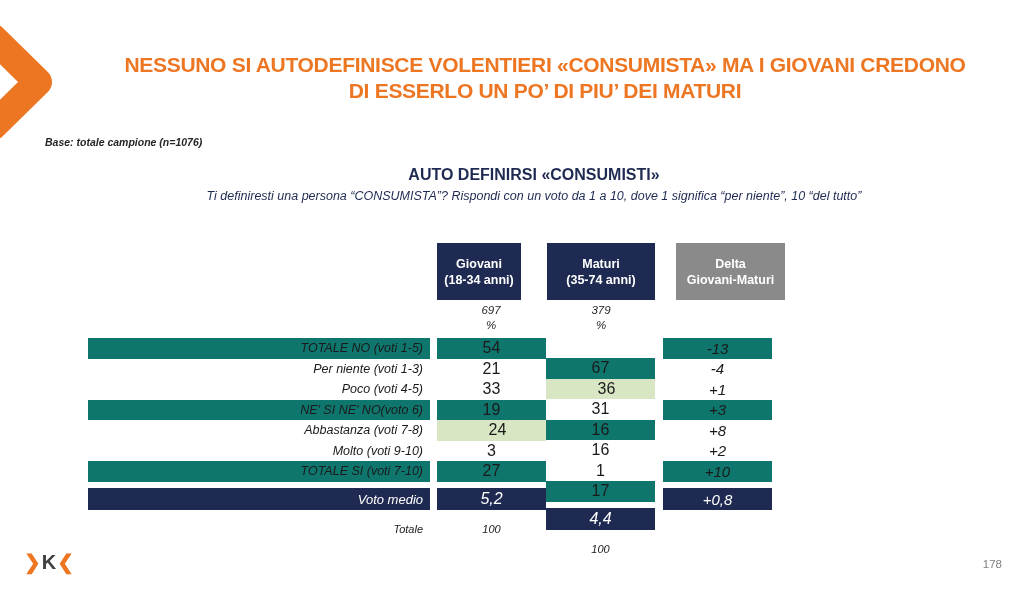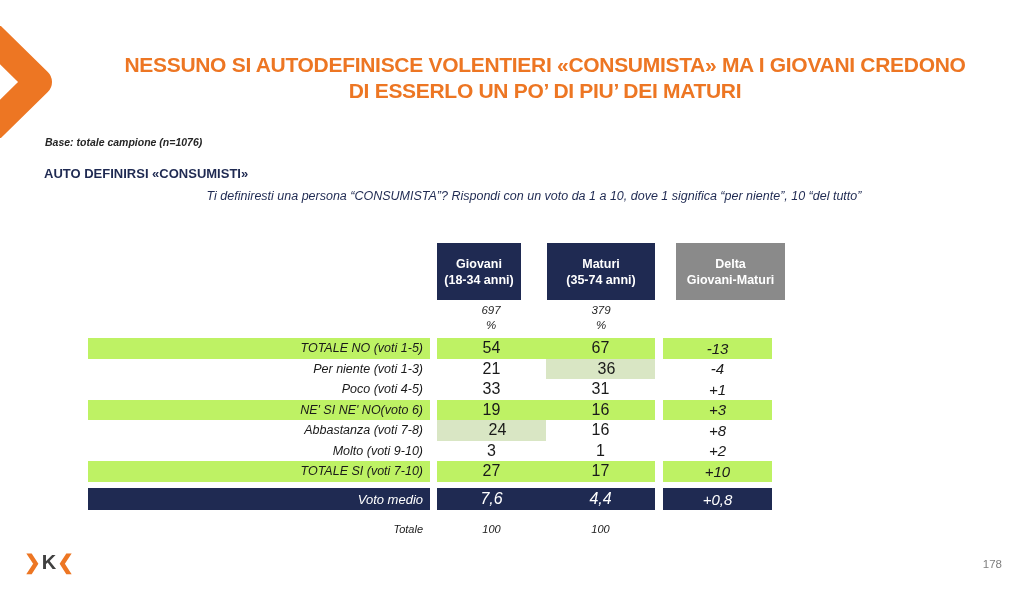--- a/index.html
+++ b/index.html
@@ -10,22 +10,22 @@
   .chevron-wrap{position:absolute;left:0;top:26px;width:56px;height:112px;}
   .slide-title{
     position:absolute;left:62px;top:52px;width:966px;text-align:center;
     color:#ED7623;font-weight:bold;font-size:21px;line-height:26px;letter-spacing:-0.3px;
   }
   .base-note{
     position:absolute;left:45px;top:136px;font-size:10.5px;font-style:italic;
     font-weight:bold;color:#262626;
   }
   .chart-title{
-    position:absolute;left:44px;top:166px;width:980px;text-align:left;
-    color:#1F2A52;font-weight:bold;font-size:13px;
+    position:absolute;left:44px;top:166px;width:980px;text-align:center;
+    color:#1F2A52;font-weight:bold;font-size:16px;
   }
   .chart-subtitle{
     position:absolute;left:44px;top:189px;width:980px;text-align:center;
     color:#1F2A52;font-style:italic;font-size:12.5px;
   }
   .table{position:absolute;left:88px;top:240px;width:684px;height:310px;}
   .hdr{
     position:absolute;top:3px;height:57px;background:#1F2A52;color:#ffffff;
     font-weight:bold;font-size:12.5px;line-height:16px;display:flex;flex-direction:column;
     align-items:center;justify-content:center;text-align:center;
@@ -36,23 +36,23 @@
   .sub{
     position:absolute;top:63px;width:108px;text-align:center;font-style:italic;
     font-size:11.5px;line-height:15px;color:#262626;
   }
   .sub-gio{left:349px;}
   .sub-mat{left:459px;}
   .row{position:absolute;left:0;width:684px;height:20.5px;}
   .cell{position:absolute;top:0;height:100%;display:flex;align-items:center;box-sizing:border-box;}
   .cell.label{left:0;width:342px;justify-content:flex-end;padding-right:7px;font-style:italic;font-size:12.5px;}
   .cell.gio{left:349px;width:109px;justify-content:center;font-size:16px;}
-  .cell.mat{left:458px;width:109px;justify-content:center;font-size:16px;}
+  .cell.mat{left:458px;width:109px;justify-content:center;font-size:16px;margin-top:20px;}
   .cell.delta{left:575px;width:109px;justify-content:center;font-style:italic;font-size:15px;}
-  .stripe .cell{background:#bef264;}
+  .stripe .cell{background:#0f766e;}
   .cell.green{background:#D9E6C4;padding-left:12px;}
   .navy{height:22px;}
   .navy .cell{background:#1F2A52;color:#ffffff;font-style:italic;}
   .navy .cell.label{font-size:13px;}
   .navy .cell.gio,.navy .cell.mat{font-size:16px;}
   .totals{height:16px;}
   .totals .cell{background:transparent;font-style:italic;font-size:11px;text-align:right;}
   .totals .cell.label{font-size:11px;}
   .footer-logo{position:absolute;left:24px;top:550px;font-size:20px;font-weight:bold;letter-spacing:1px;}
   .footer-logo .chev{color:#ED7623;}
@@ -148,21 +148,21 @@
 
     <div class="row stripe" style="top:221px">
       <div class="cell label">TOTALE SI (voti 7-10)</div>
       <div class="cell gio">27</div>
       <div class="cell mat">17</div>
       <div class="cell delta">+10</div>
     </div>
 
     <div class="row navy" style="top:248px">
       <div class="cell label">Voto medio</div>
-      <div class="cell gio">7,6</div>
+      <div class="cell gio">5,2</div>
       <div class="cell mat">4,4</div>
       <div class="cell delta">+0,8</div>
     </div>
 
     <div class="row totals" style="top:281px">
       <div class="cell label">Totale</div>
       <div class="cell gio">100</div>
       <div class="cell mat">100</div>
     </div>
 

